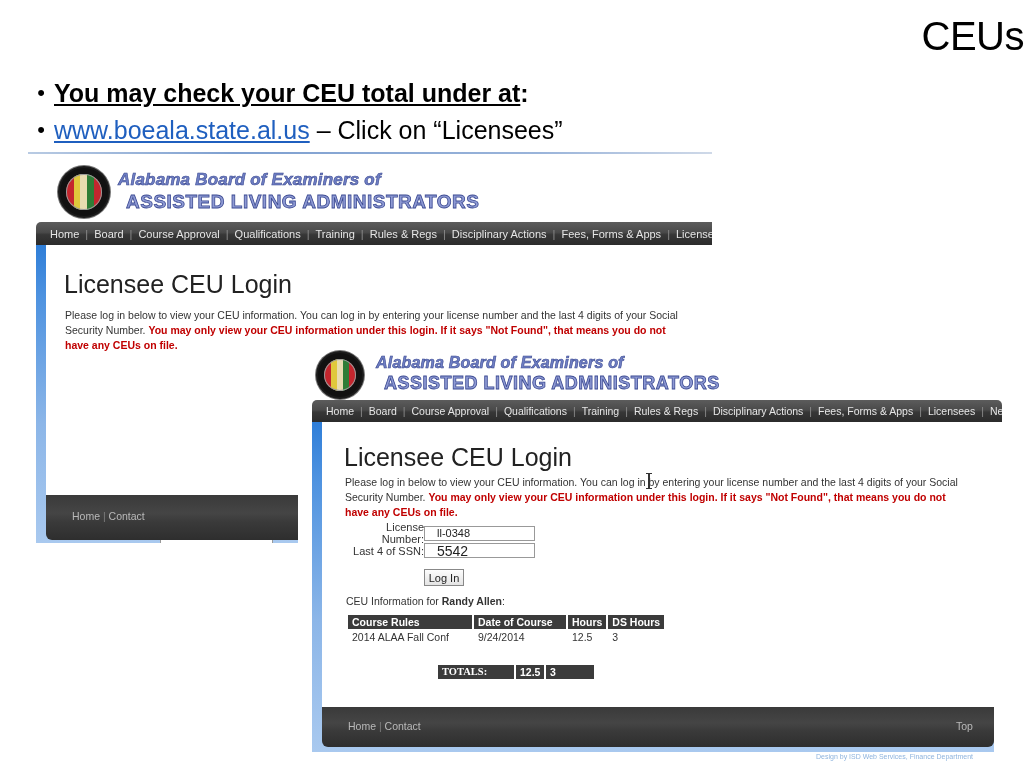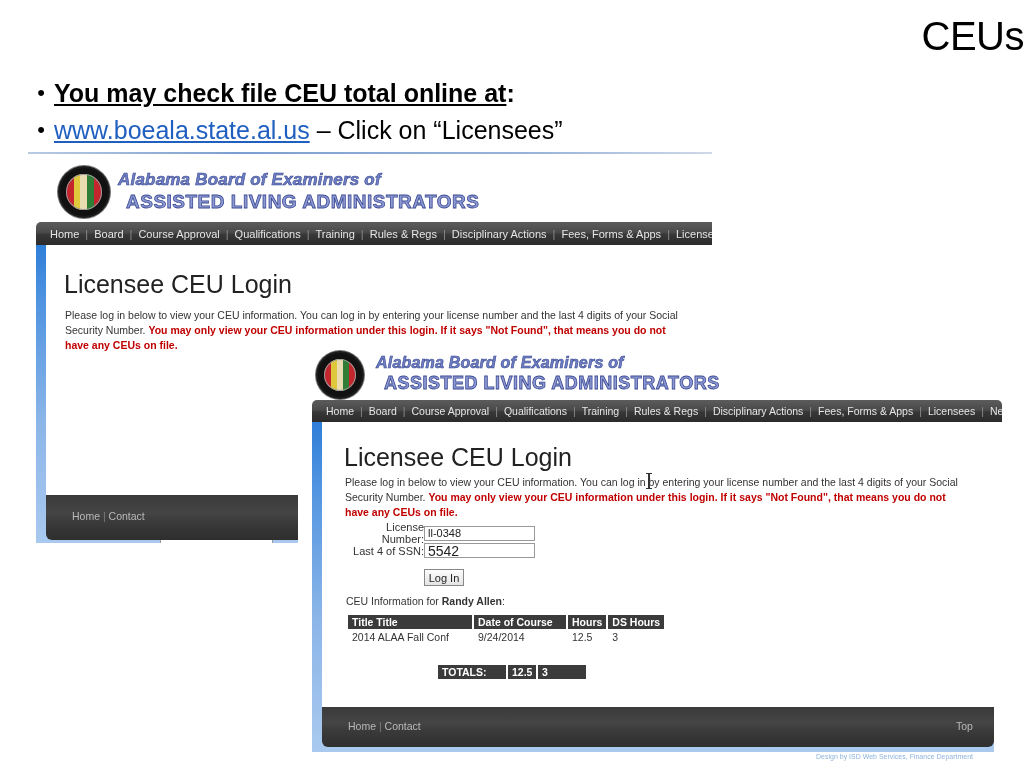--- a/index.html
+++ b/index.html
@@ -197,21 +197,21 @@
     color: #333;
     display: inline-block;
   }
   .form-input {
     border: 1px solid #999;
     background: #fff;
     color: #222;
     box-sizing: border-box;
     display: flex;
     align-items: center;
-    padding-left: 3px;
+    padding-left: 12px;
     overflow: hidden;
     white-space: nowrap;
   }
   .login-btn {
     position: absolute;
     background: linear-gradient(to bottom, #fdfdfd, #e4e4e4);
     border: 1px solid #888;
     color: #222;
     display: flex;
     align-items: center;
@@ -300,21 +300,21 @@
   .cursor-ibeam::after { bottom: 0; }
 </style>
 </head>
 <body>
 
 <div class="slide-title">CEUs</div>
 
 <div class="bullet-list">
   <div class="bullet-row">
     <span class="bullet-dot">•</span>
-    <span class="bullet-text-1"><span class="ul">You may check file CEU total online at</span><span>:</span></span>
+    <span class="bullet-text-1"><span class="ul">You may check your CEU total under at</span><span>:</span></span>
   </div>
   <div class="bullet-row">
     <span class="bullet-dot">•</span>
     <span><span class="link">www.boeala.state.al.us</span><span> – Click on “Licensees”</span></span>
   </div>
 </div>
 <div class="rule-line"></div>
 
 <div class="shot" style="left:20px; top:158px; width:692px; height:385px;">
   <div class="shot-inner">
@@ -430,38 +430,38 @@
     </div>
     <div class="login-btn" style="left:126px; top:224px; width:40px; height:17px; font-size:11px;">Log In</div>
 
     <div class="ceu-caption" style="left:48px; top:250px; font-size:10.5px;">
       <span>CEU Information for </span><b>Randy Allen</b><span>:</span>
     </div>
 
     <table class="ceu-table" style="left:48px; top:270px; font-size:10.5px;">
       <thead>
         <tr>
-          <th style="width:116px;">Title Title</th>
+          <th style="width:116px;">Course Rules</th>
           <th style="width:84px;">Date of Course</th>
           <th style="width:28px;">Hours</th>
           <th style="width:48px;margin-top:12px;">DS Hours</th>
         </tr>
       </thead>
       <tbody>
         <tr>
           <td>2014 ALAA Fall Conf</td>
           <td>9/24/2014</td>
           <td>12.5</td>
           <td>3</td>
         </tr>
       </tbody>
     </table>
 
     <div class="ceu-totals" style="left:140px; top:320px; font-size:10.5px;">
-      <div class="tot-cell" style="width:68px;">TOTALS:</div>
+      <div class="tot-cell" style="width:76px;font-family:Liberation Serif, serif;">TOTALS:</div>
       <div class="tot-cell" style="width:28px;">12.5</div>
       <div class="tot-cell" style="width:48px;">3</div>
     </div>
 
     <div class="site-footer" style="left:24px; top:362px; width:672px; height:40px;"></div>
     <div class="footer-left" style="left:50px; top:375px; font-size:10.5px;">
       <span>Home</span>
       <span style="color:#7d7d7d;">|</span>
       <span>Contact</span>
     </div>

